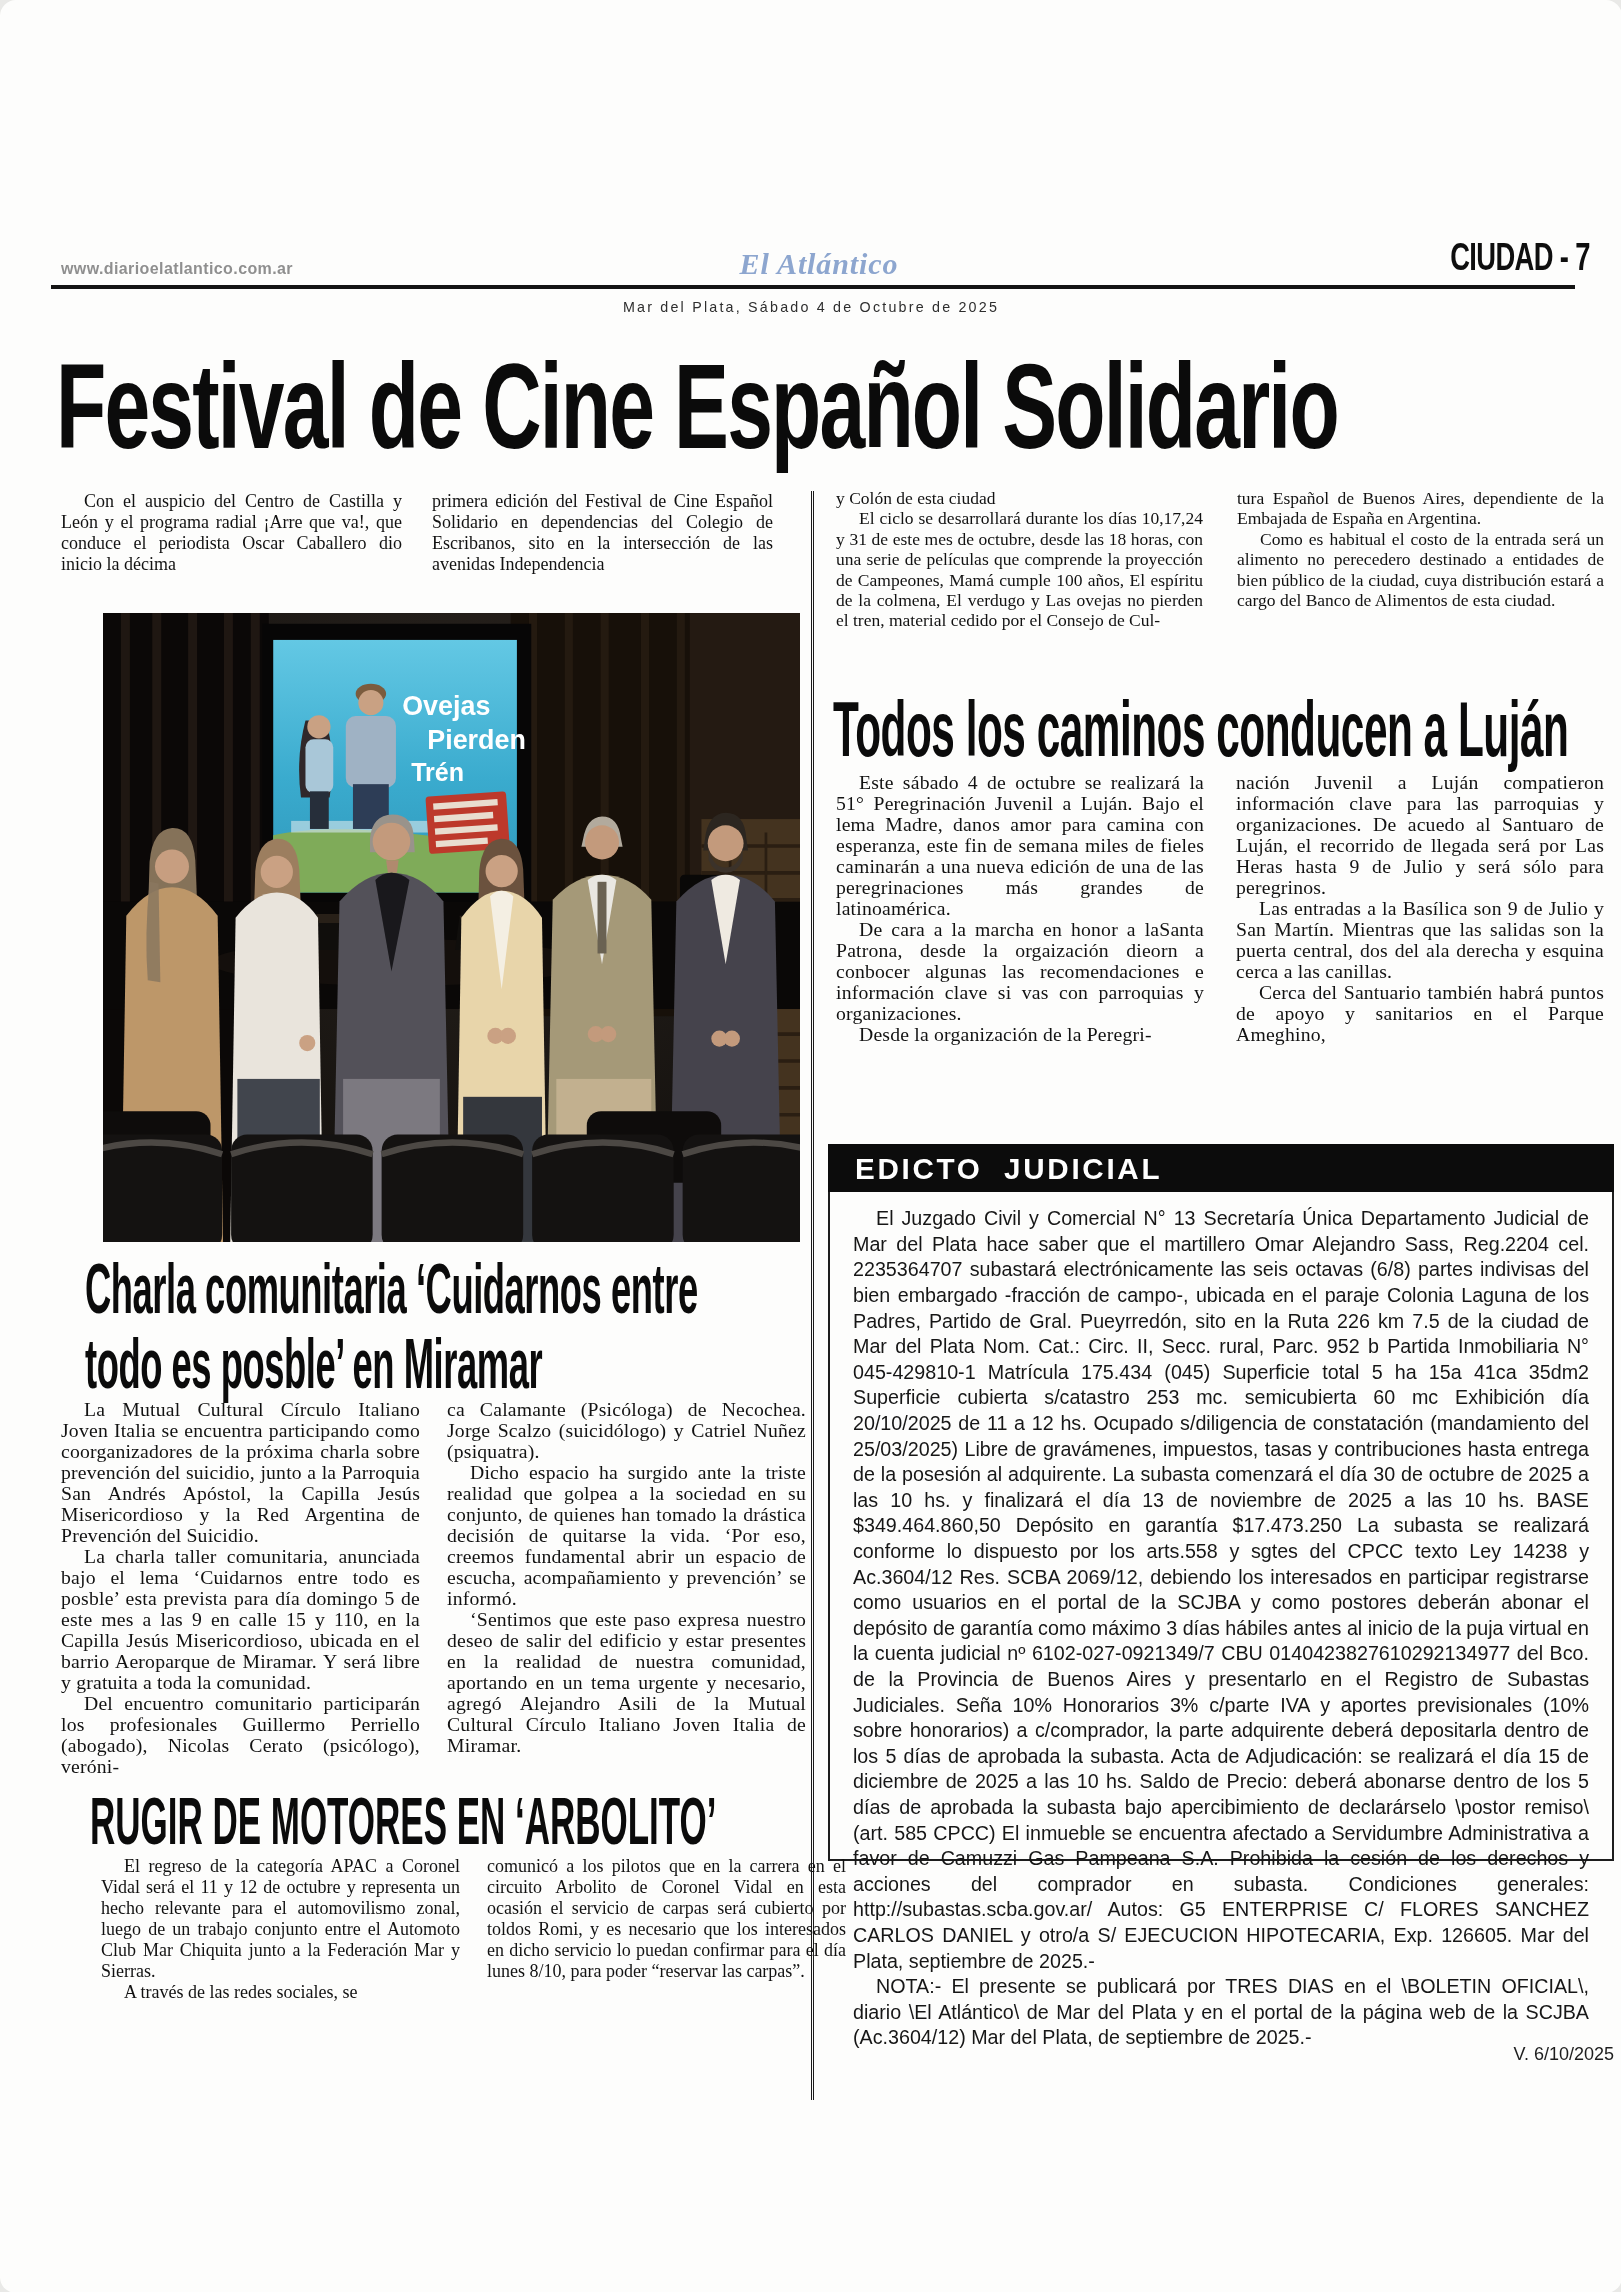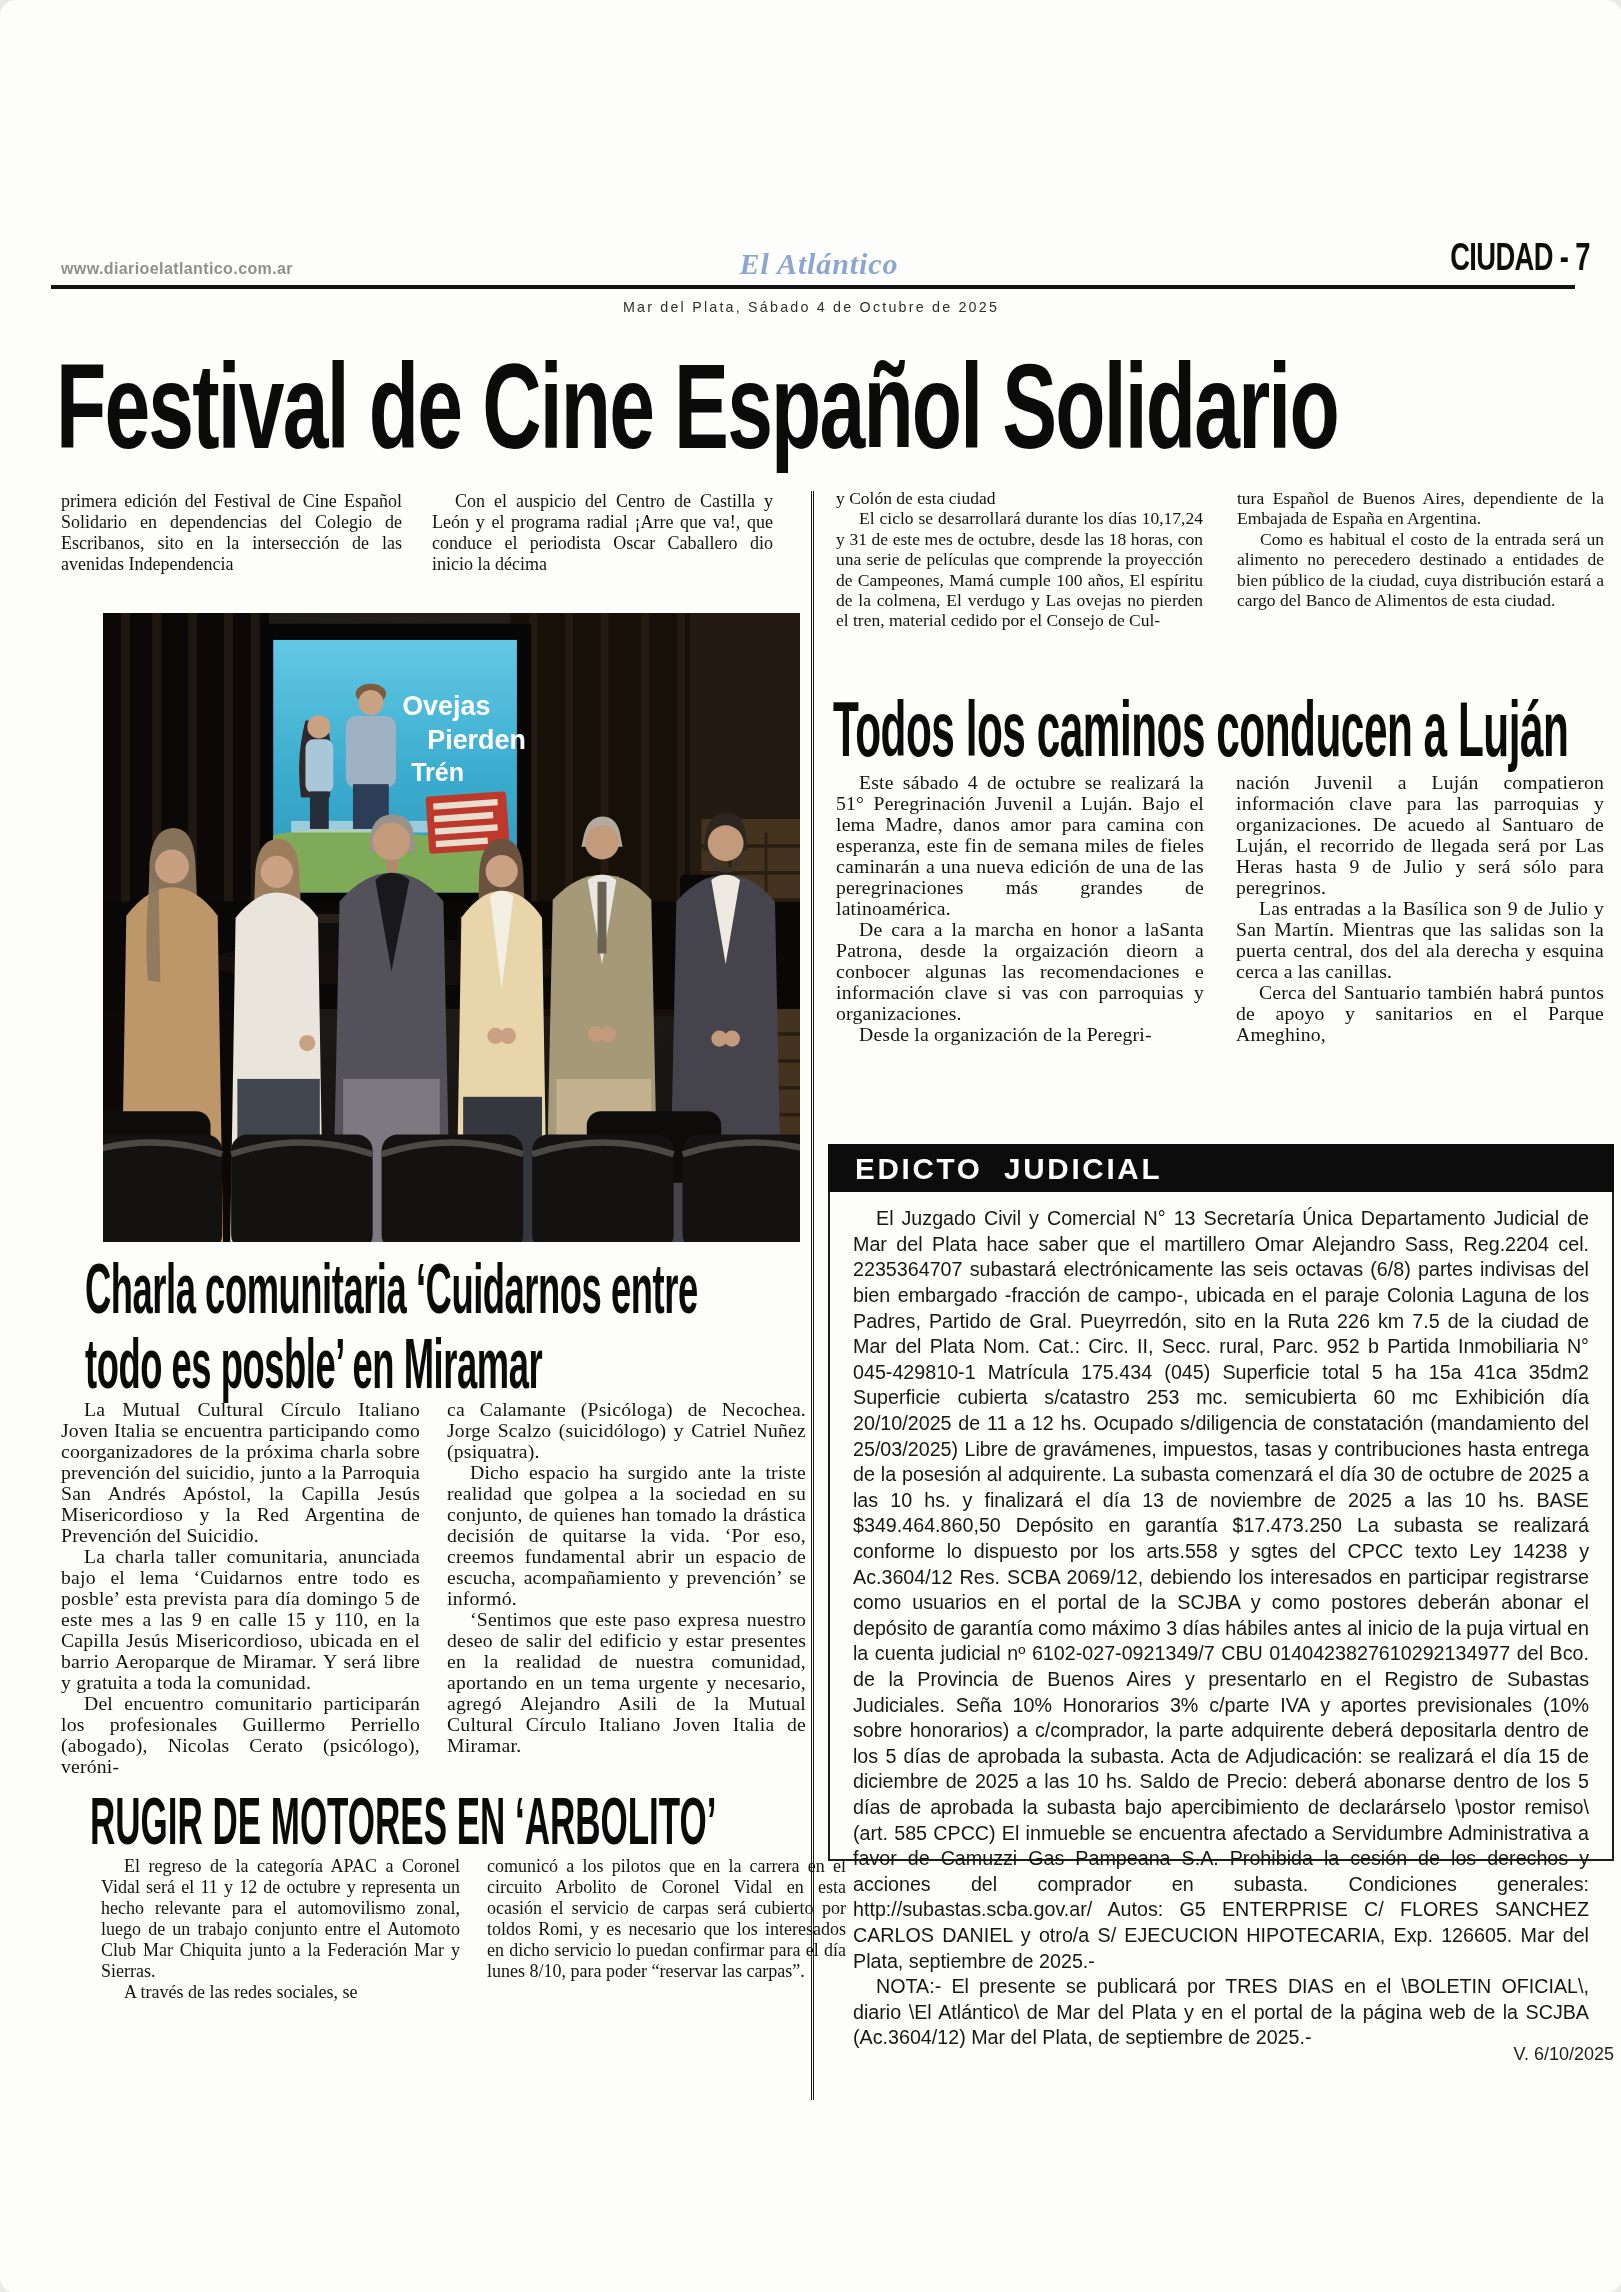--- a/index.html
+++ b/index.html
@@ -63,24 +63,24 @@
   <div class="site-url">www.diarioelatlantico.com.ar</div>
   <div class="masthead">El Atlántico</div>
   <div class="section"><span>CIUDAD -</span> <span>7</span></div>
   <div class="header-rule"></div>
   <div class="dateline">Mar del Plata, Sábado 4 de Octubre de 2025</div>
 
   <div class="cond h1">Festival de Cine Español Solidario</div>
 
   <div class="cols fest-left bodytext sz-s">
     <div class="col">
+      <p class="ind">Con el auspicio del Centro de Castilla y León y el programa radial ¡Arre que va!, que conduce el periodista Oscar Caballero dio inicio la décima</p>
+    </div>
+    <div class="col">
       <p>primera edición del Festival de Cine Español Solidario en dependencias del Colegio de Escribanos, sito en la intersección de las avenidas Independencia</p>
-    </div>
-    <div class="col">
-      <p class="ind">Con el auspicio del Centro de Castilla y León y el programa radial ¡Arre que va!, que conduce el periodista Oscar Caballero dio inicio la décima</p>
     </div>
   </div>
   <div class="cols fest-right bodytext sz-s2">
     <div class="col">
       <p>y Colón de esta ciudad</p>
       <p class="ind">El ciclo se desarrollará durante los días 10,17,24 y 31 de este mes de octubre, desde las 18 horas, con una serie de películas que comprende la proyección de Campeones, Mamá cumple 100 años, El espíritu de la colmena, El verdugo y Las ovejas no pierden el tren, material cedido por el Consejo de Cul-</p>
     </div>
     <div class="col">
       <p>tura Español de Buenos Aires, dependiente de la Embajada de España en Argentina.</p>
       <p class="ind">Como es habitual el costo de la entrada será un alimento no perecedero destinado a entidades de bien público de la ciudad, cuya distribución estará a cargo del Banco de Alimentos de esta ciudad.</p>

